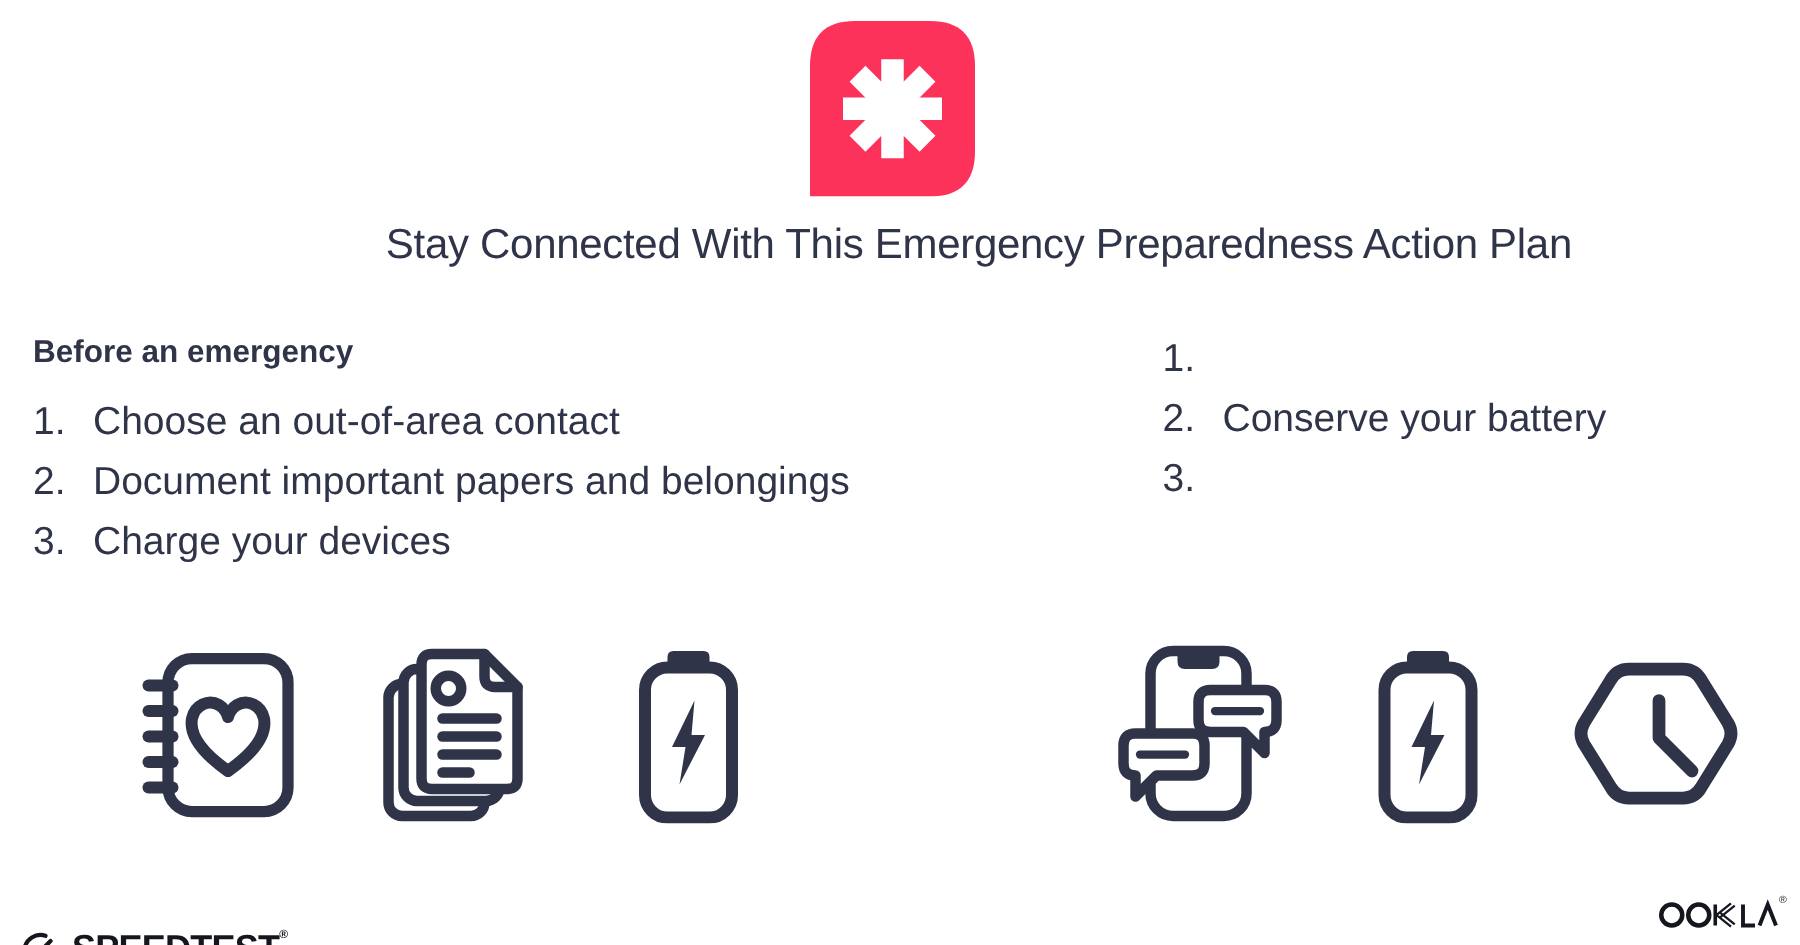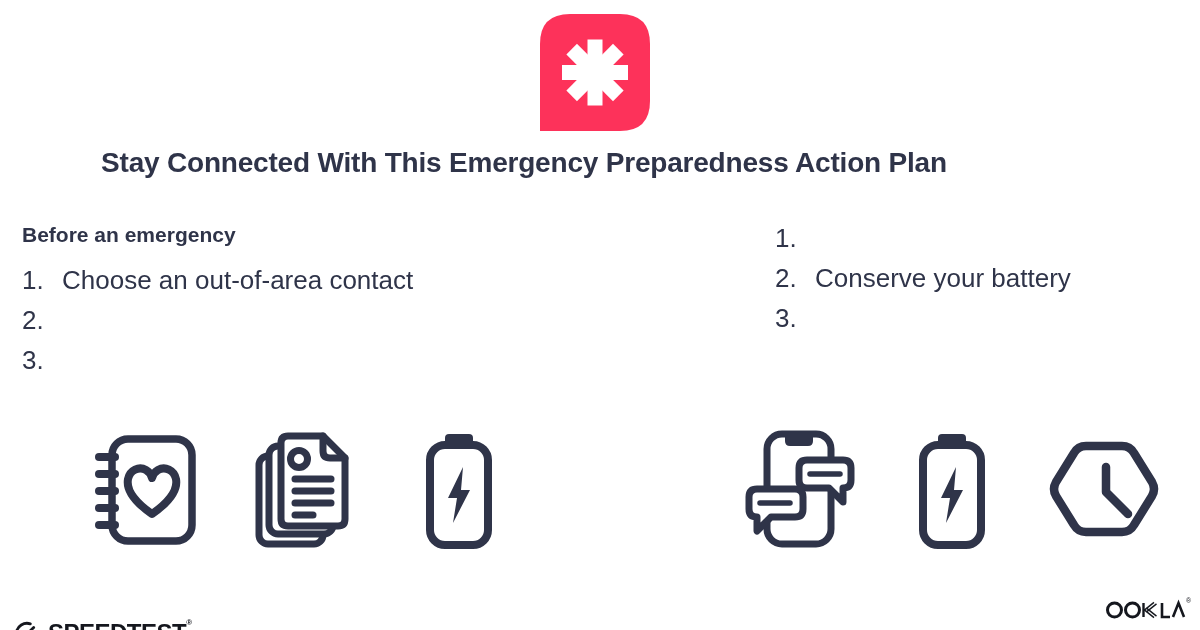--- a/index.html
+++ b/index.html
@@ -7,22 +7,22 @@
     position:relative;width:1200px;height:630px;margin:0 auto;
     background:var(--background,#ffffff);
     font-family:"Liberation Sans",sans-serif;
     overflow:hidden;
   }
   
   .top-icon{position:absolute;left:540px;top:14px;width:110px;height:117px;color:var(--accent,#FD325A);}
   .top-icon svg{display:block;width:100%;height:100%;}
   
   .main-title{
-    position:absolute;left:0;top:147px;width:1048px;text-align:center;
-    font-size:28px;font-weight:bold;letter-spacing:-0.2px;
+    position:absolute;left:0;top:147px;width:1048px;text-align:right;
+    font-size:28px;font-weight:normal;letter-spacing:-0.2px;
     color:var(--ink,#2F3449);
   }
   
   .col{position:absolute;top:218px;color:var(--ink,#2F3449);}
   .col-left{left:22px;width:720px;}
   .col-right{left:775px;width:425px;}
   .col h2{margin:0 0 8px 0;font-size:21px;line-height:34px;font-weight:bold;color:var(--ink,#2F3449);}
   .col ol{list-style:none;margin:0;padding:0;}
   .col li{display:flex;font-size:26px;line-height:40px;}
   .col .num{flex:0 0 40px;}
@@ -69,23 +69,25 @@
 
   <div class="col col-left">
     <h2>Before an emergency</h2>
     <ol>
       <li>
         <span class="num">1.</span>
         <span>Choose an out-of-area contact</span>
       </li>
       <li>
         <span class="num">2.</span>
+        <span>Document important papers and belongings</span>
       </li>
       <li>
         <span class="num">3.</span>
+        <span>Charge your devices</span>
       </li>
     </ol>
   </div>
 
   <div class="col col-right">
     <ol>
       <li>
         <span class="num">1.</span>
       </li>
       <li>

